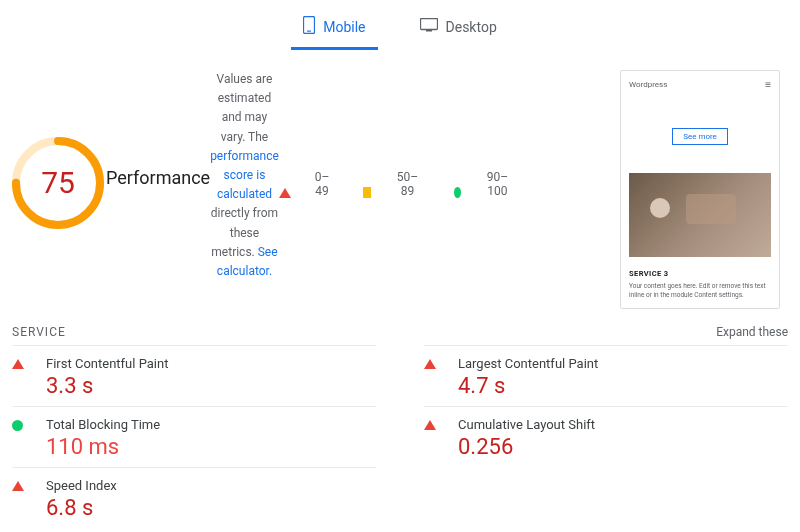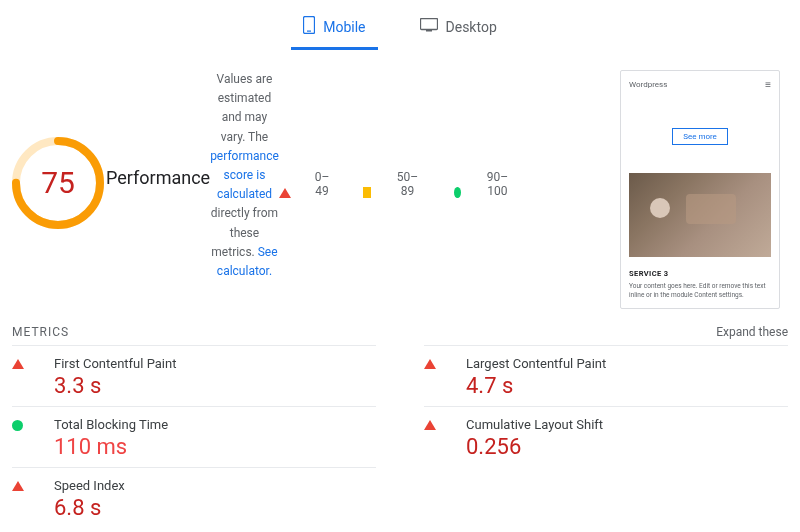--- a/index.html
+++ b/index.html
@@ -29,21 +29,21 @@
 .phone-btn { border: 1px solid #1a73e8; color: #1a73e8; padding: 3px 10px; font-size: 8px; display: inline-block; margin: 16px auto; }
 .phone-btn-wrap { text-align: center; margin-bottom: 12px; }
 .phone-img { width: 100%; height: 84px; background: linear-gradient(135deg,#6b5a4a 0%,#8a7562 30%,#a89080 60%,#c0aa98 100%); position: relative; overflow: hidden; }
 .phone-img::before { content:""; position:absolute; left:15%; top:30%; width:20px; height:20px; background:#d9c7b8; border-radius:50%; }
 .phone-img::after { content:""; position:absolute; left:40%; top:25%; width:50px; height:30px; background:#b89a82; border-radius:4px; opacity:.6; }
 .phone-sec { font-size: 7.5px; font-weight: 700; letter-spacing: .4px; color: #202124; margin: 12px 0 4px; }
 .phone-desc { font-size: 6.5px; line-height: 1.4; color: #5f6368; }
 .metrics-head { display: flex; justify-content: space-between; align-items: center; padding: 16px 12px 6px; font-size: 12px; letter-spacing: 1px; color: #5f6368; }
 .expand { font-size: 12px; letter-spacing: 0; color: #5f6368; cursor: pointer; }
 .metrics-grid { display: grid; grid-template-columns: 1fr 1fr; column-gap: 48px; padding: 0 12px; }
-.metric { border-top: 1px solid #e8eaed; padding: 10px 0 8px; display: flex; gap: 28px; }
+.metric { border-top: 1px solid #e8eaed; padding: 10px 0 8px; display: flex; gap: 20px; }
 .metrics-grid .metric:nth-child(1), .metrics-grid .metric:nth-child(2) { border-top: 1px solid #e8eaed; }
 .m-icon { width: 14px; padding-top: 3px; flex-shrink: 0; }
 .m-body { flex: 1; }
 .m-name { font-size: 13px; color: #3c4043; margin-bottom: 2px; }
 .m-val { font-size: 22px; }
 .m-val.red { color: #c5221f; }
 .m-val.green { color: #ef4444; }
 </style>
 </head>
 <body>
@@ -107,21 +107,21 @@
       </div>
       <div class="phone-btn-wrap"><span class="phone-btn">See more</span></div>
       <div class="phone-img"></div>
       <div class="phone-sec">SERVICE 3</div>
       <div class="phone-desc">Your content goes here. Edit or remove this text inline or in the module Content settings.</div>
     </div>
   </div>
 </div>
 
 <div class="metrics-head">
-  <span>METRICS</span>
+  <span>SERVICE</span>
   <span class="expand">Expand these</span>
 </div>
 
 <div class="metrics-grid" id="metrics-grid">
     <div class="metric">
       <div class="m-icon">
         <span class="tri-red" style="display:block"></span>
       </div>
       <div class="m-body">
         <div class="m-name">First Contentful Paint</div>

